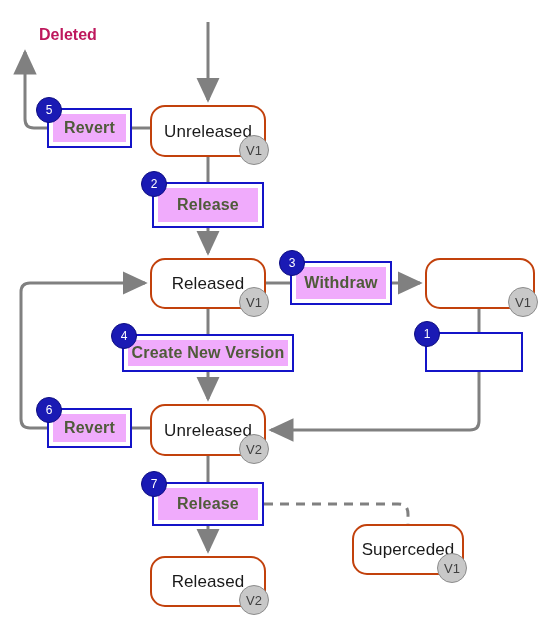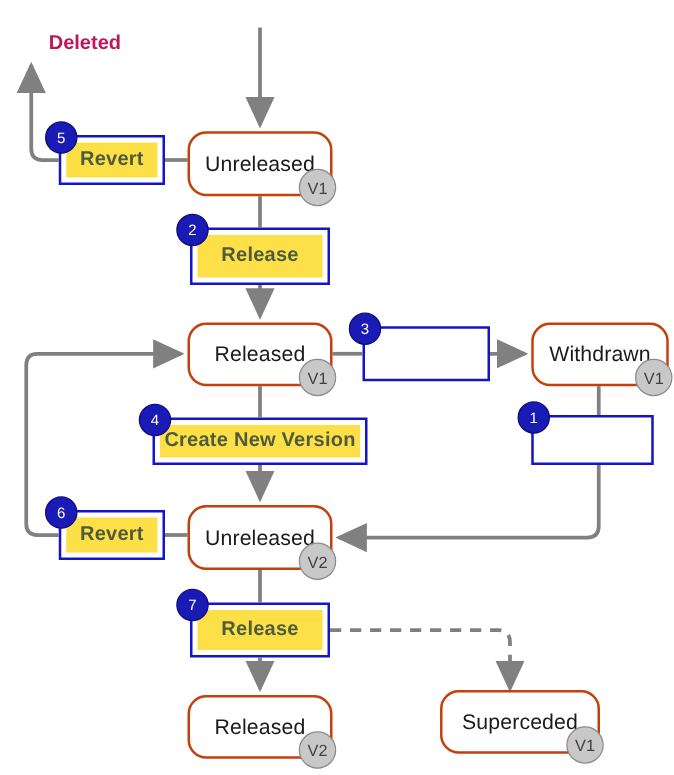--- a/index.html
+++ b/index.html
@@ -63,21 +63,21 @@
     position: absolute;
     box-sizing: border-box;
     border: 2px solid #1414c8;
     background: #ffffff;
     padding: 4px;
     z-index: 4;
   }
   .action .action-inner {
     width: 100%;
     height: 100%;
-    background: #fde047;
+    background: #f0abfc;
     display: flex;
     align-items: center;
     justify-content: center;
   }
   .action .action-label {
     font-size: 16px;
     font-weight: bold;
     color: #4f5b3a;
     letter-spacing: 0.2px;
     white-space: nowrap;
@@ -116,21 +116,21 @@
     top: 26px;
     color: #be185d;
     margin-left: 28px;
   }
   
   #state-unreleased-v1 { left: 150px; top: 105px; width: 116px; height: 52px; }
   #state-released-v1   { left: 150px; top: 258px; width: 116px; height: 51px; }
   #state-withdrawn-v1  { left: 425px; top: 258px; width: 110px; height: 51px; }
   #state-unreleased-v2 { left: 150px; top: 404px; width: 116px; height: 52px; }
   #state-released-v2   { left: 150px; top: 556px; width: 116px; height: 51px; }
-  #state-superceded-v1 { left: 352px; top: 552px; width: 128px; height: 51px; justify-content: center; }
+  #state-superceded-v1 { left: 352px; top: 524px; width: 112px; height: 51px; justify-content: center; }
 
   #action-revert-5  { left: 47px;  top: 108px; width: 85px;  height: 40px; }
   #action-release-2 { left: 152px; top: 182px; width: 112px; height: 46px; }
   #action-withdraw-3{ left: 290px; top: 261px; width: 102px; height: 44px; }
   #action-create-new-version-4 { left: 122px; top: 334px; width: 172px; height: 38px; }
   #action-reinstate-1 { left: 425px; top: 332px; width: 98px;  height: 40px; }
   #action-revert-6  { left: 47px;  top: 408px; width: 85px;  height: 40px; }
   #action-release-7 { left: 152px; top: 482px; width: 112px; height: 44px; }
 </style>
 </head>
@@ -186,21 +186,20 @@
     <span class="state-label">Unreleased</span>
     <span class="vbadge">V1</span>
   </div>
 
   <div class="state" id="state-released-v1">
     <span class="state-label">Released</span>
     <span class="vbadge">V1</span>
   </div>
 
   <div class="state" id="state-withdrawn-v1">
-    <span class="state-label">Withdrawn</span>
     <span class="vbadge">V1</span>
   </div>
 
   <div class="state" id="state-unreleased-v2">
     <span class="state-label">Unreleased</span>
     <span class="vbadge">V2</span>
   </div>
 
   <div class="state" id="state-released-v2">
     <span class="state-label">Released</span>
@@ -221,20 +220,23 @@
 
   <div class="action" id="action-release-2">
     <span class="nbadge">2</span>
     <div class="action-inner">
       <span class="action-label">Release</span>
     </div>
   </div>
 
   <div class="action" id="action-withdraw-3">
     <span class="nbadge">3</span>
+    <div class="action-inner">
+      <span class="action-label">Withdraw</span>
+    </div>
   </div>
 
   <div class="action" id="action-create-new-version-4">
     <span class="nbadge">4</span>
     <div class="action-inner">
       <span class="action-label">Create New Version</span>
     </div>
   </div>
 
   <div class="action" id="action-reinstate-1">

